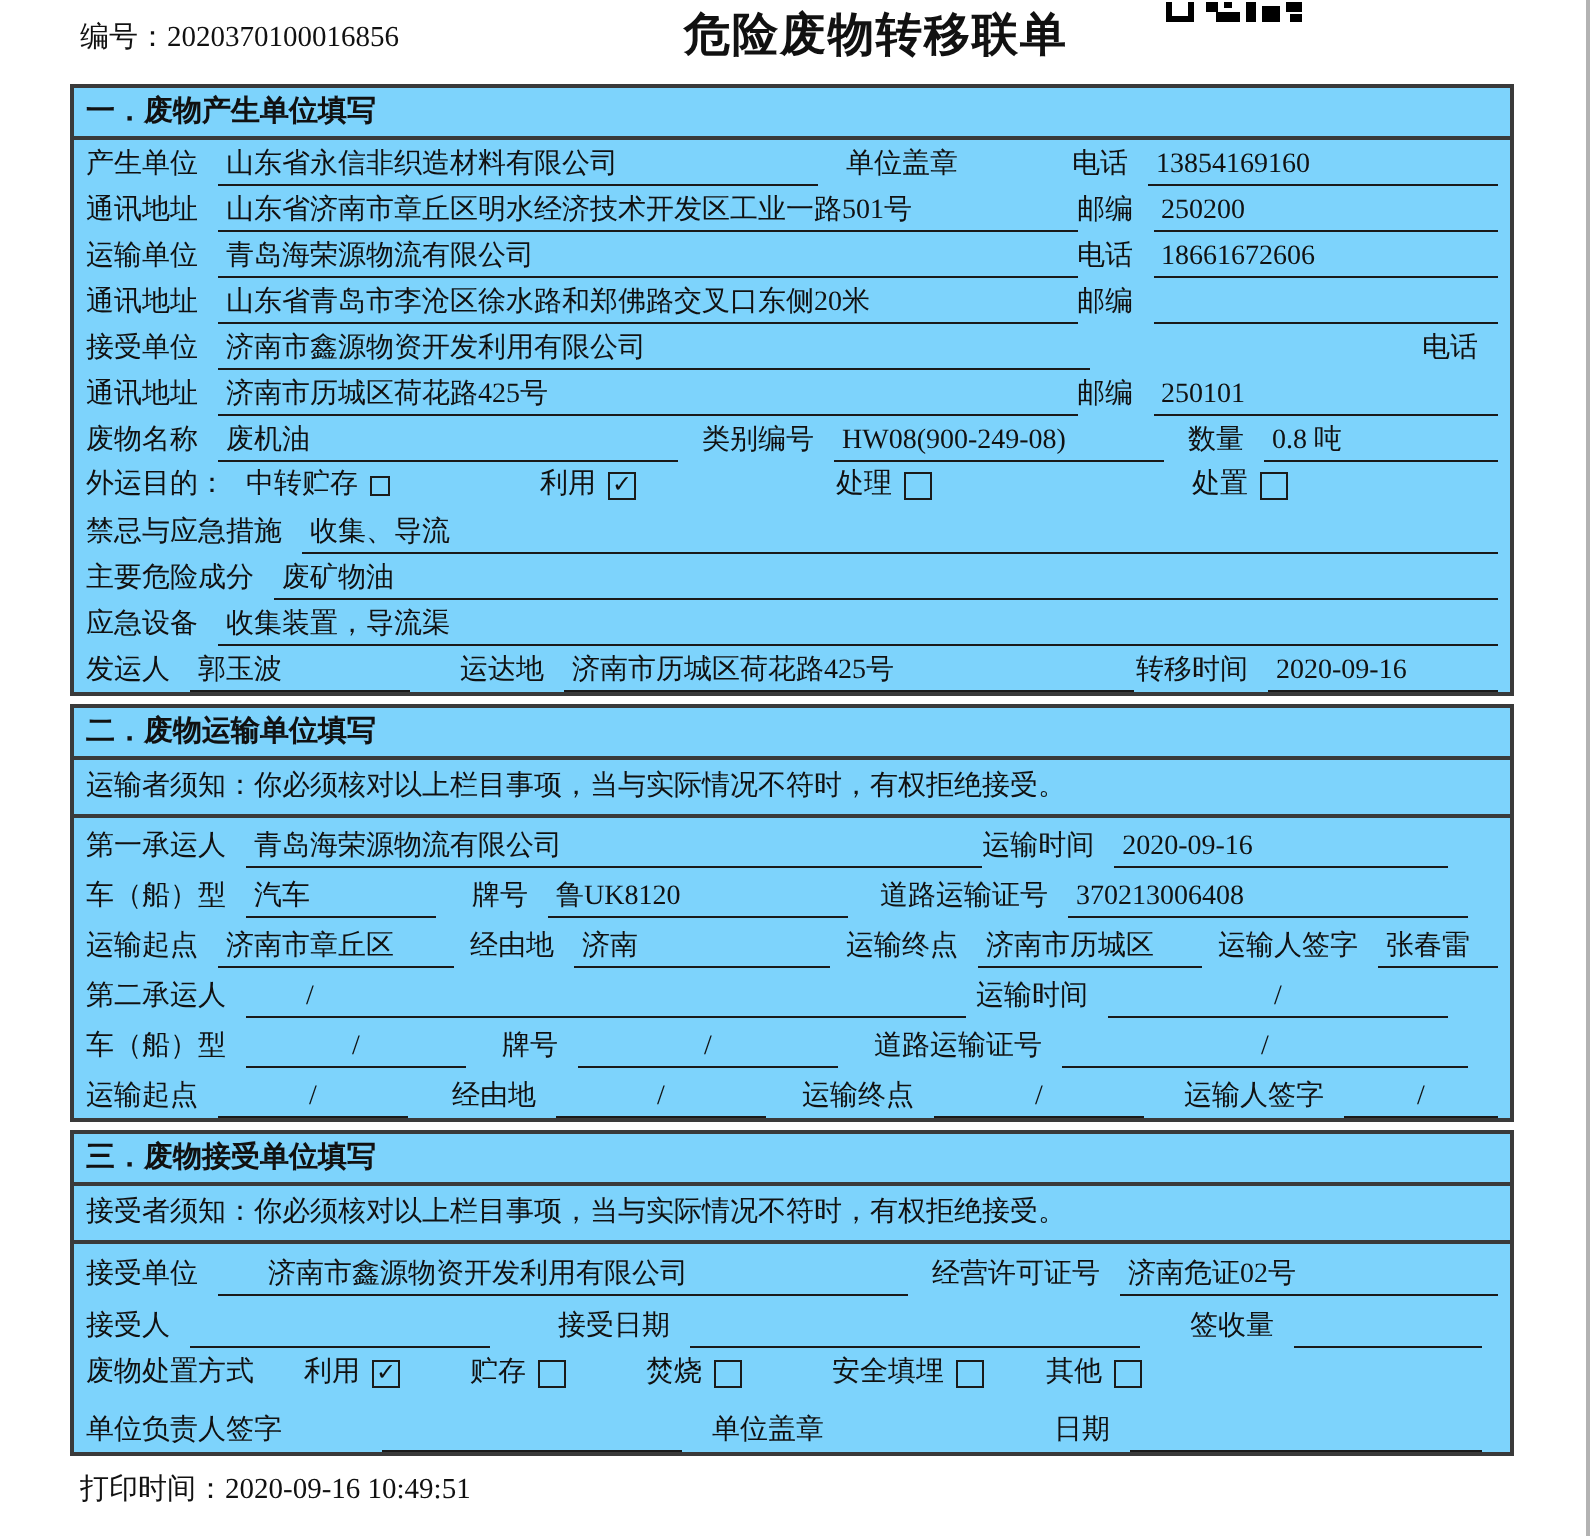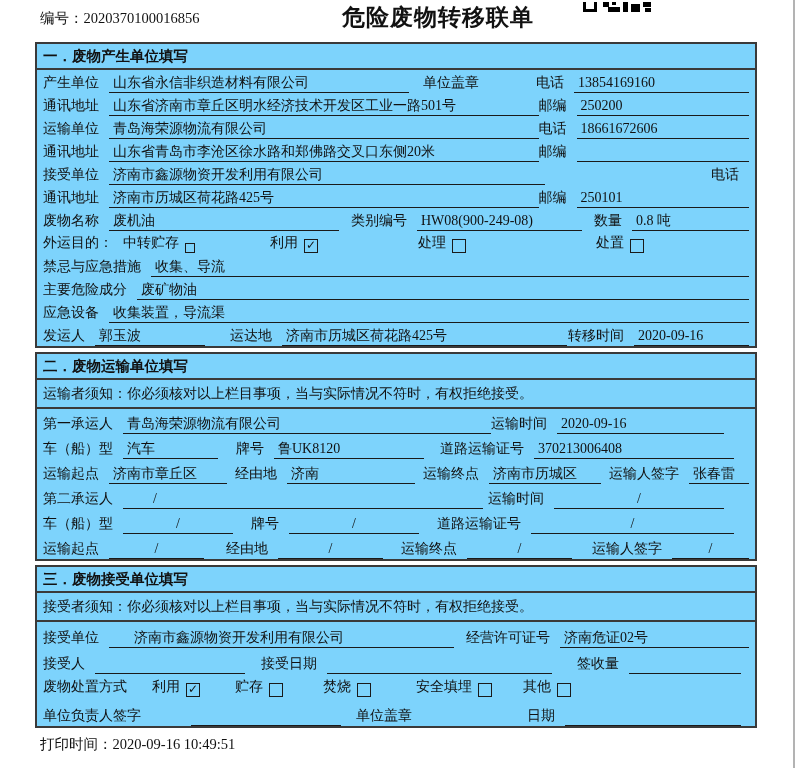--- a/index.html
+++ b/index.html
@@ -25,21 +25,21 @@
   .note{padding:4px 6px;border-bottom:2px solid #3a3a3a;line-height:19px;}
   .row{display:flex;align-items:flex-end;height:23px;padding:0 6px;line-height:20px;}
   .sec-2 .row{height:25px;}
   .sec-3 .row{height:26px;}
   .row.opts{align-items:center;}
   .lbl{white-space:nowrap;margin-right:10px;}
   .val{border-bottom:1px solid #1a1a1a;padding:0 4px;white-space:nowrap;
        box-sizing:border-box;height:20px;line-height:20px;overflow:hidden;}
   .fill{flex:1;}
   .ctr{text-align:center;}
-  .opt{display:flex;align-items:flex-end;white-space:nowrap;}
+  .opt{display:flex;align-items:center;white-space:nowrap;}
   .cb{display:inline-block;box-sizing:border-box;width:14px;height:14px;border:1.5px solid #1a1a1a;
       margin-left:6px;font-size:12px;line-height:11px;text-align:center;
       font-family:"DejaVu Sans",sans-serif;font-weight:bold;}
   .cb.sm{width:10px;height:10px;line-height:7px;font-size:9px;}
   .print-time{margin:7px 0 0 40px;font-size:14.5px;}
 </style>
 </head>
 <body>
 
 <div class="page">
@@ -230,21 +230,21 @@
       <div class="row">
         <span class="lbl">接受单位</span>
         <span class="val" style="width:345px;padding-left:25px">济南市鑫源物资开发利用有限公司</span>
         <span class="lbl" style="margin-left:12px">经营许可证号</span>
         <span class="val fill">济南危证02号</span>
       </div>
 
       <div class="row">
         <span class="lbl">接受人</span>
         <span class="val" style="width:150px"></span>
-        <span class="lbl" style="margin-left:16px">接受日期</span>
+        <span class="lbl" style="margin-left:34px">接受日期</span>
         <span class="val" style="width:225px"></span>
         <span class="lbl" style="margin-left:25px">签收量</span>
         <span class="val fill" style="margin-right:8px"></span>
       </div>
 
       <div class="row opts">
         <span class="lbl">废物处置方式</span>
         <span class="opt" style="margin-left:15px">
           <span>利用</span>
           <span class="cb">✓</span>

